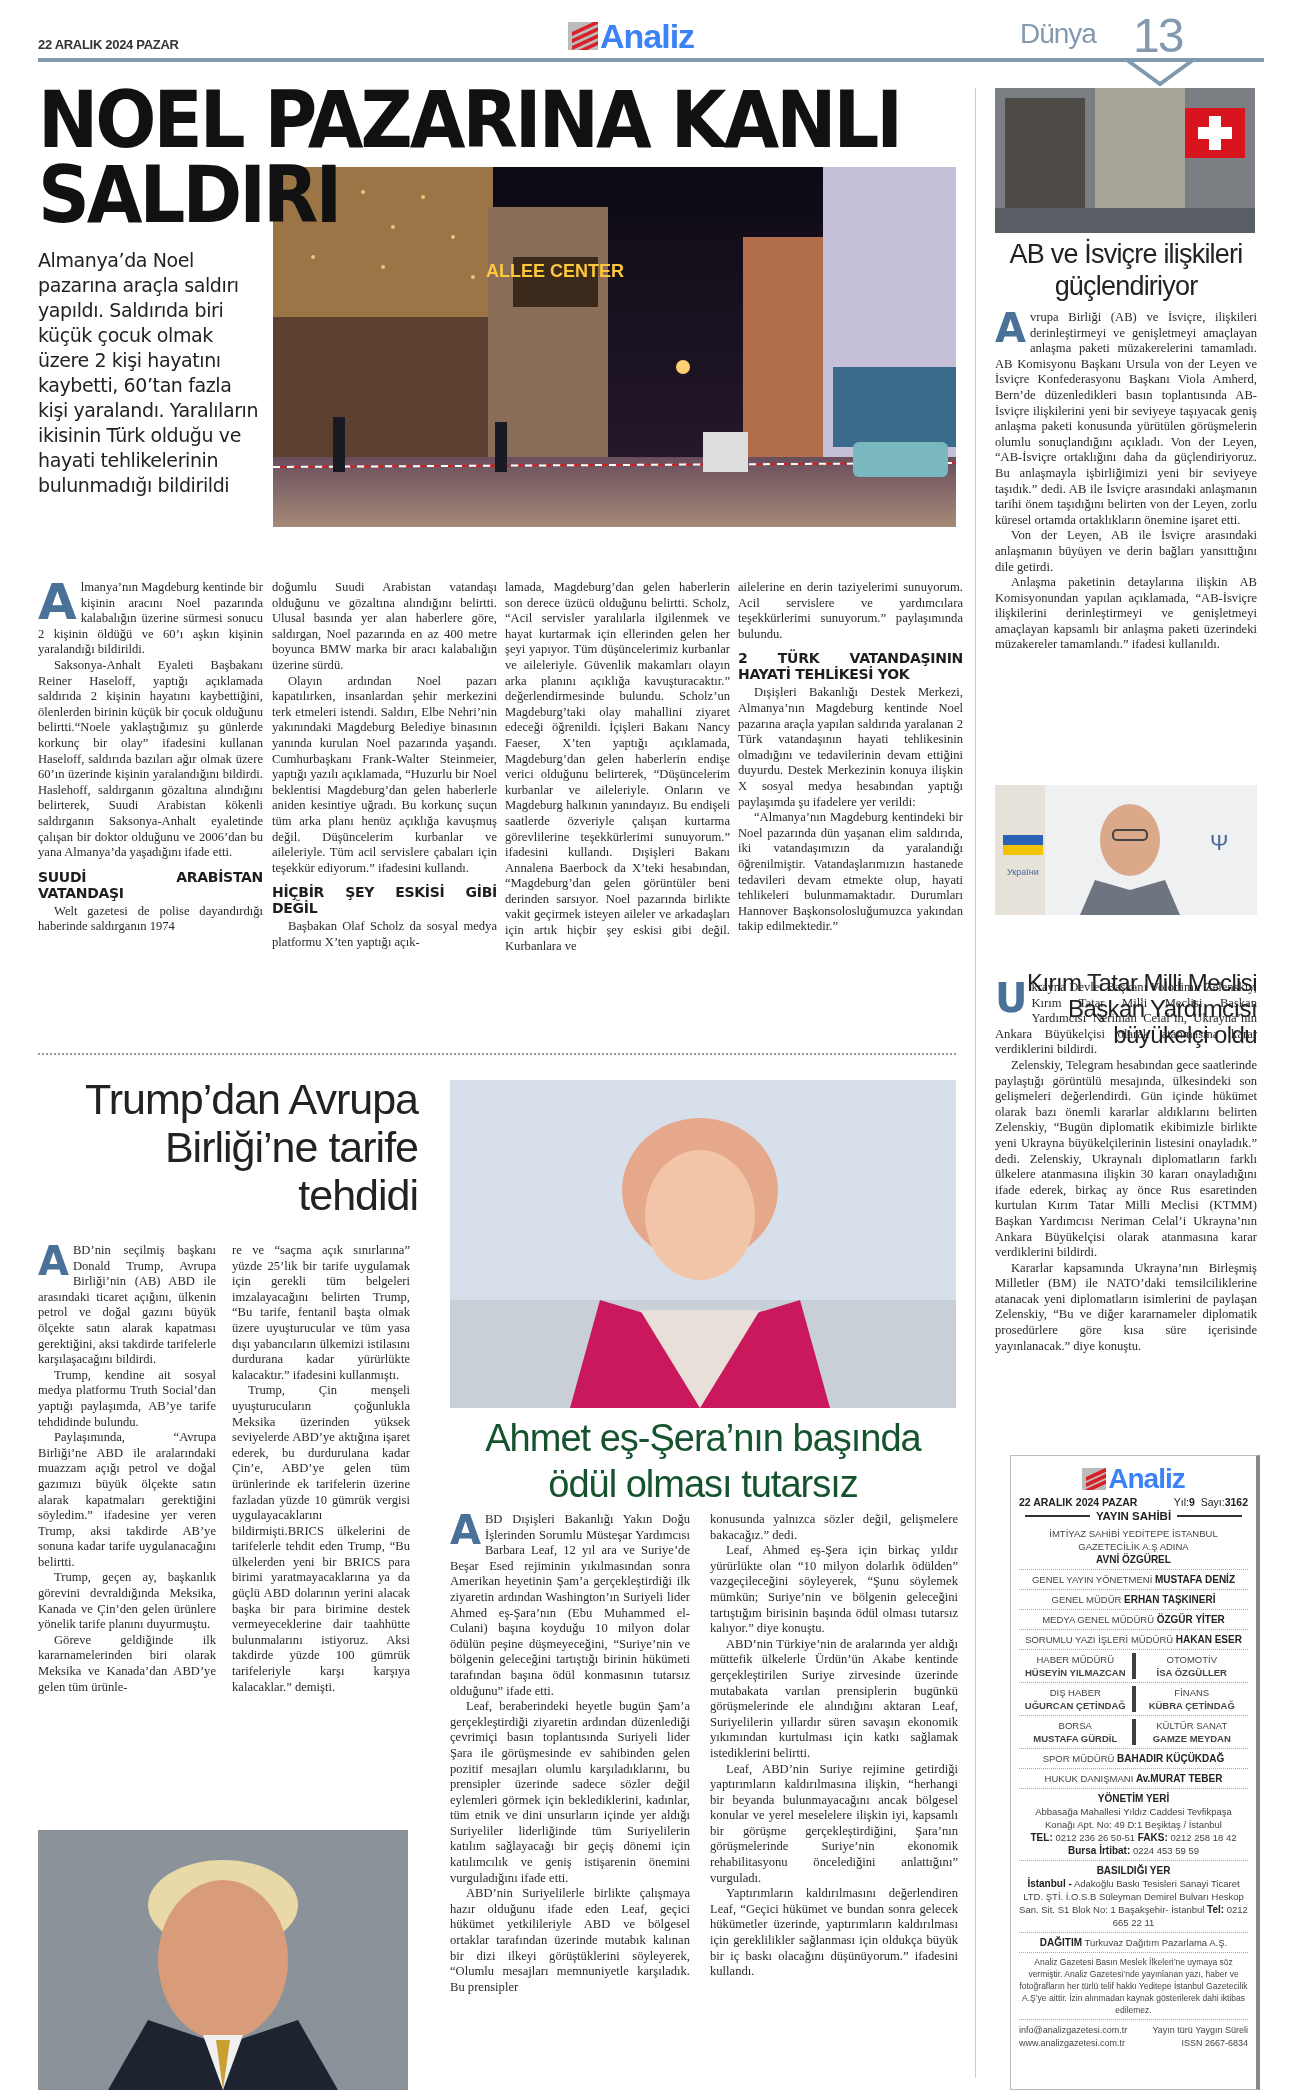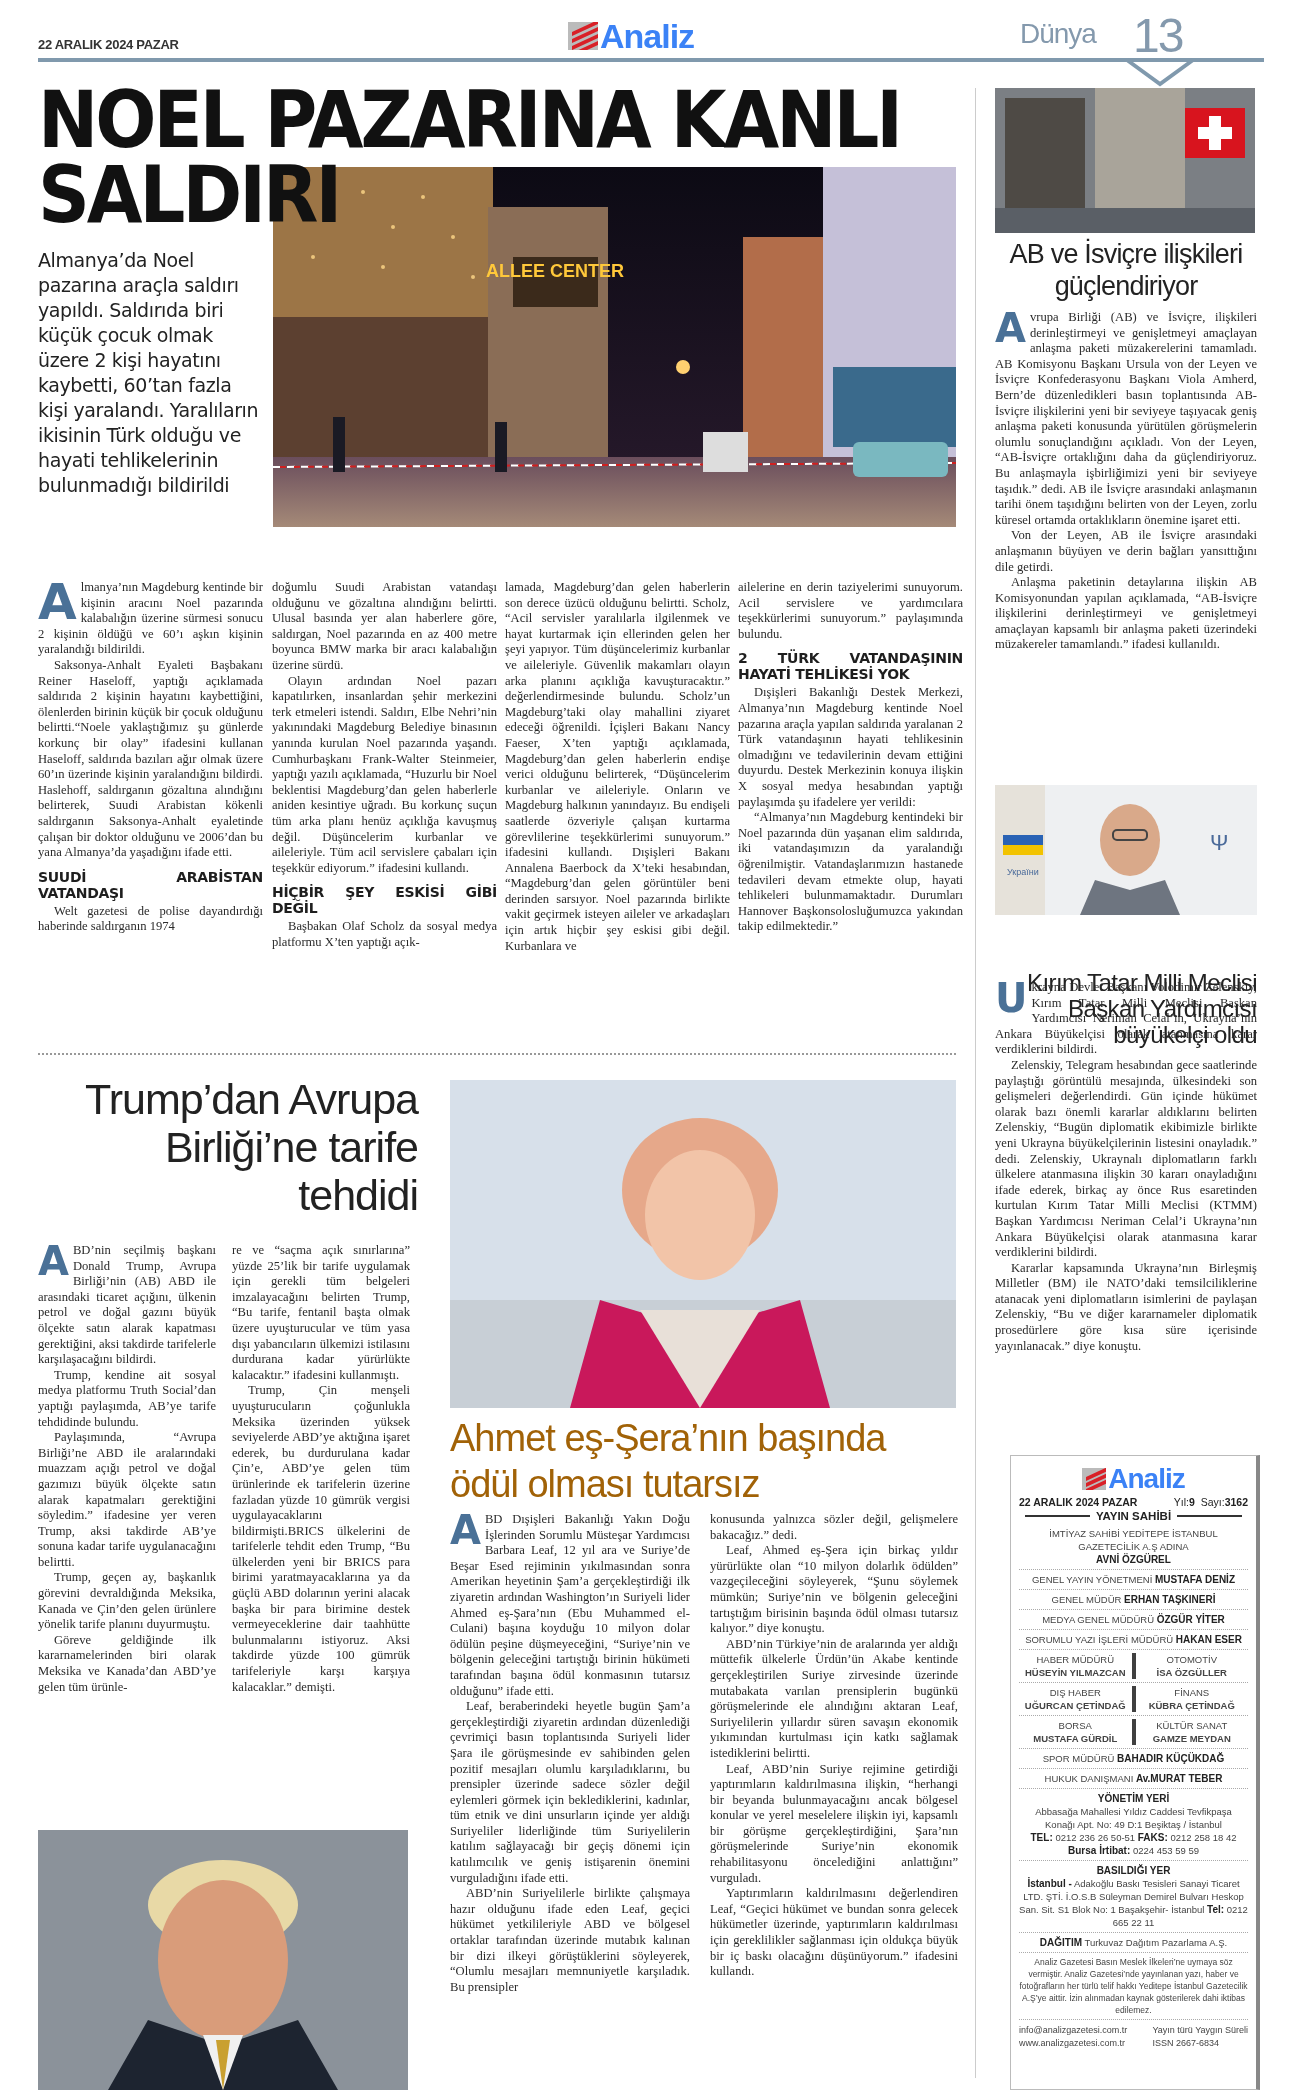--- a/index.html
+++ b/index.html
@@ -27,21 +27,21 @@
 #main-photo{left:273px;top:167px;width:683px;height:360px;overflow:hidden;background:#1a1320}
 #main-spot{left:38px;top:248px;width:225px;font-family:"DejaVu Sans",sans-serif;font-size:19px;line-height:25px;color:#222;letter-spacing:-0.4px}
 .col{width:225px}
 #rule-mid{left:38px;top:1053px;width:918px;height:2px;border-top:2px dotted #999}
 #rule-v{left:975px;top:88px;width:0;height:1990px;border-left:1px solid #ccc}
 
 #trump-title{left:38px;top:1075px;width:380px;text-align:right;font-family:"Liberation Sans",sans-serif;font-size:43px;line-height:48px;color:#222;letter-spacing:-1px}
 #trump-photo{left:38px;top:1830px;width:370px;height:260px;overflow:hidden;background:#7f868f}
 
 #ahmet-photo{left:450px;top:1080px;width:506px;height:328px;overflow:hidden;background:#cfd9e3}
-#ahmet-title{left:450px;top:1415px;width:506px;text-align:left;font-family:"Liberation Sans",sans-serif;font-size:38px;line-height:46px;color:#a16207;letter-spacing:-1px}
+#ahmet-title{left:450px;top:1415px;width:506px;text-align:center;font-family:"Liberation Sans",sans-serif;font-size:38px;line-height:46px;color:#14532d;letter-spacing:-1px}
 
 #sw-photo{left:995px;top:88px;width:260px;height:145px;overflow:hidden;background:#6b6f74}
 #sw-title{left:995px;top:238px;width:262px;text-align:center;font-family:"Liberation Sans",sans-serif;font-size:27px;line-height:32px;color:#222;letter-spacing:-0.8px}
 #zel-photo{left:995px;top:785px;width:262px;height:130px;overflow:hidden;background:#e6e9ec}
 #zel-title{left:995px;top:970px;width:262px;text-align:right;font-family:"Liberation Sans",sans-serif;font-size:24px;line-height:26px;color:#222;letter-spacing:-0.6px}
 
 #imprint{left:1010px;top:1455px;width:250px;height:635px;border:1px solid #bbb;border-right:4px solid #888;padding:8px 8px;font-family:"Liberation Sans",sans-serif;color:#444}
 .imp-row{text-align:center;font-size:9.5px;line-height:13px;padding:3px 0;border-bottom:1px dotted #aaa}
 .imp-row b{color:#222;font-size:10px}
 .imp-split{display:flex;border-bottom:1px dotted #aaa;padding:3px 0}
@@ -272,15 +272,15 @@
   </div>
   <div class="imp-row">
     <b>BASILDIĞI YER</b><br>
     <b>İstanbul -</b> <span>Adakoğlu Baskı Tesisleri Sanayi Ticaret LTD. ŞTİ. İ.O.S.B Süleyman Demirel Bulvarı Heskop San. Sit. S1 Blok No: 1 Başakşehir- İstanbul</span>
     <b>Tel:</b> <span>0212 665 22 11</span>
   </div>
   <div class="imp-row"><b>DAĞITIM</b> <span>Turkuvaz Dağıtım Pazarlama A.Ş.</span></div>
   <div class="imp-row" style="font-size:8.5px;line-height:12px">Analiz Gazetesi Basın Meslek İlkeleri’ne uymaya söz vermiştir. Analiz Gazetesi’nde yayınlanan yazı, haber ve fotoğrafların her türlü telif hakkı Yeditepe İstanbul Gazetecilik A.Ş’ye aittir. İzin alınmadan kaynak gösterilerek dahi iktibas edilemez.</div>
   <div style="display:flex;justify-content:space-between;font-size:9px;line-height:13px;padding-top:4px">
     <div><span>info@analizgazetesi.com.tr</span><br><span>www.analizgazetesi.com.tr</span></div>
-    <div style="text-align:left"><span>Yayın türü Yaygın Süreli</span><br><span>ISSN 2667-6834</span></div>
+    <div style="text-align:right"><span>Yayın türü Yaygın Süreli</span><br><span>ISSN 2667-6834</span></div>
   </div>
 </div>
 
 </body></html>

